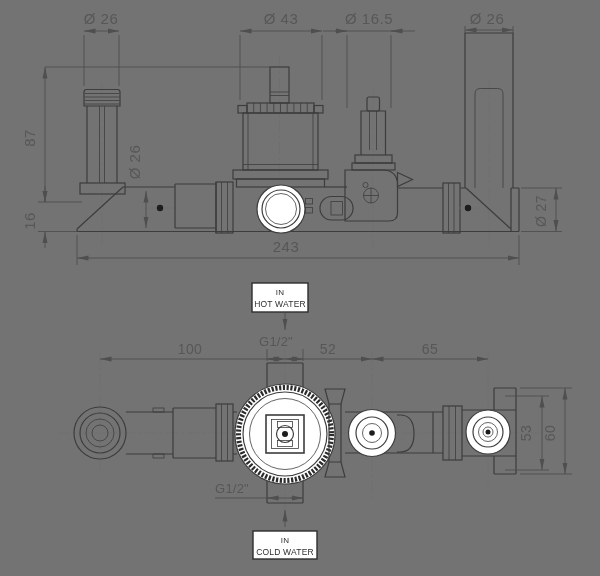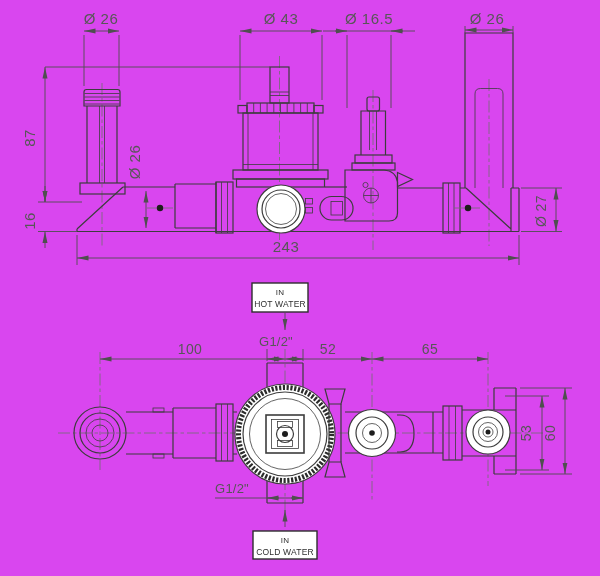--- a/index.html
+++ b/index.html
@@ -1,16 +1,16 @@
 <!DOCTYPE html>
 <html><head>
 <meta charset="utf-8">
 <style>
   html,body{margin:0;padding:0;background:#fff;}
-  .canvas{position:relative;width:600px;height:576px;background:#d946ef;overflow:hidden;
+  .canvas{position:relative;width:600px;height:576px;background:#737373;overflow:hidden;
           font-family:"Liberation Sans", sans-serif;}
   svg{display:block;}
   .ol{stroke:#3d3d3d;stroke-width:1.2;fill:none;stroke-linejoin:miter;stroke-linecap:butt;}
   .th{stroke:#3d3d3d;stroke-width:0.8;fill:none;}
   .dim{stroke:#4f4f4f;stroke-width:0.9;fill:none;}
   .cl{stroke:#6e6e6e;stroke-width:0.8;fill:none;stroke-dasharray:12 3 3.5 3;}
   .clsolid{stroke:#6e6e6e;stroke-width:0.8;fill:none;}
   .fw{fill:#ffffff;stroke:#3d3d3d;stroke-width:1.2;}
   .fw2{fill:#ffffff;stroke:#3d3d3d;stroke-width:1.6;}
   .dot{fill:#1d1d1d;stroke:none;}

